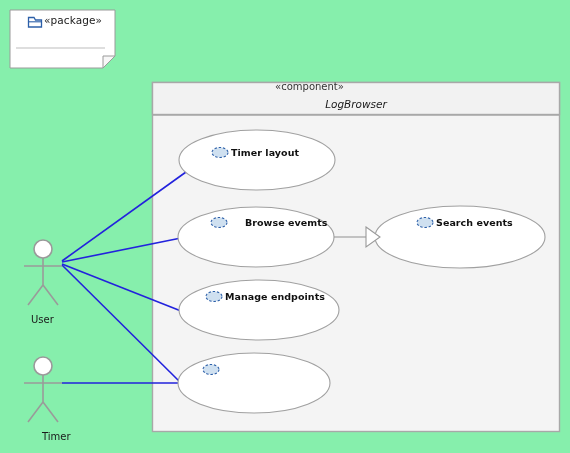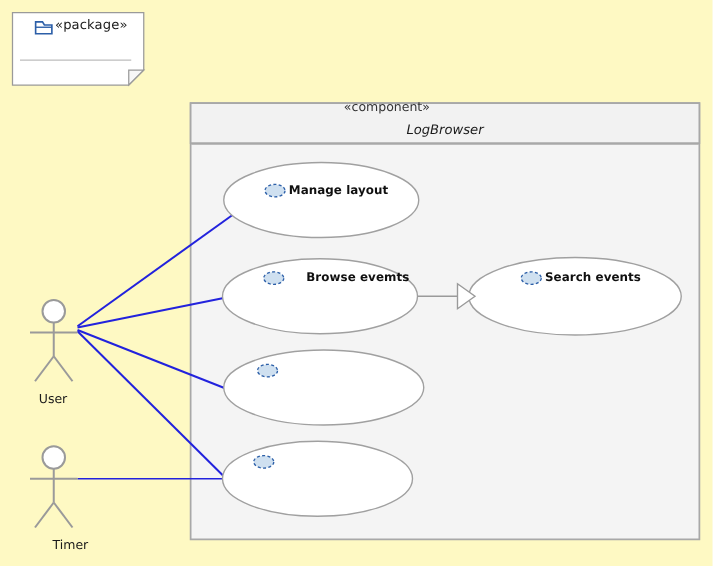--- a/index.html
+++ b/index.html
@@ -11,21 +11,21 @@
   body {
     font-family: "DejaVu Sans", "Liberation Sans", sans-serif;
     width: 570px;
     height: 453px;
     overflow: hidden;
   }
   #diagram-root {
     position: relative;
     width: 570px;
     height: 453px;
-    background: #fef9c3;
+    background: #86efac;
   }
   #diagram-svg {
     position: absolute;
     top: 0;
     left: 0;
     width: 570px;
     height: 453px;
   }
   
   .txt {
@@ -167,25 +167,26 @@
 
   </svg>
 
   <div class="txt note-stereotype">«package»</div>
 
 
   <div class="txt component-stereotype">«component»</div>
 
   <div class="txt component-name">LogBrowser</div>
 
-  <div class="txt uc-label" style="left:231px; top:147px;">Manage layout</div>
+  <div class="txt uc-label" style="left:231px; top:147px;">Timer layout</div>
 
   <div class="txt uc-label" style="left:230px; top:217px;padding-left:15px;">Browse evemts</div>
 
   <div class="txt uc-label" style="left:436px; top:217px;">Search events</div>
 
+  <div class="txt uc-label" style="left:225px; top:291px;">Manage endpoints</div>
 
 
   <div class="txt actor-label" style="left:31px; top:314px;">User</div>
 
   <div class="txt actor-label" style="left:42px; top:431px;text-align:center;">Timer</div>
 
 </div>
 
 </body></html>

